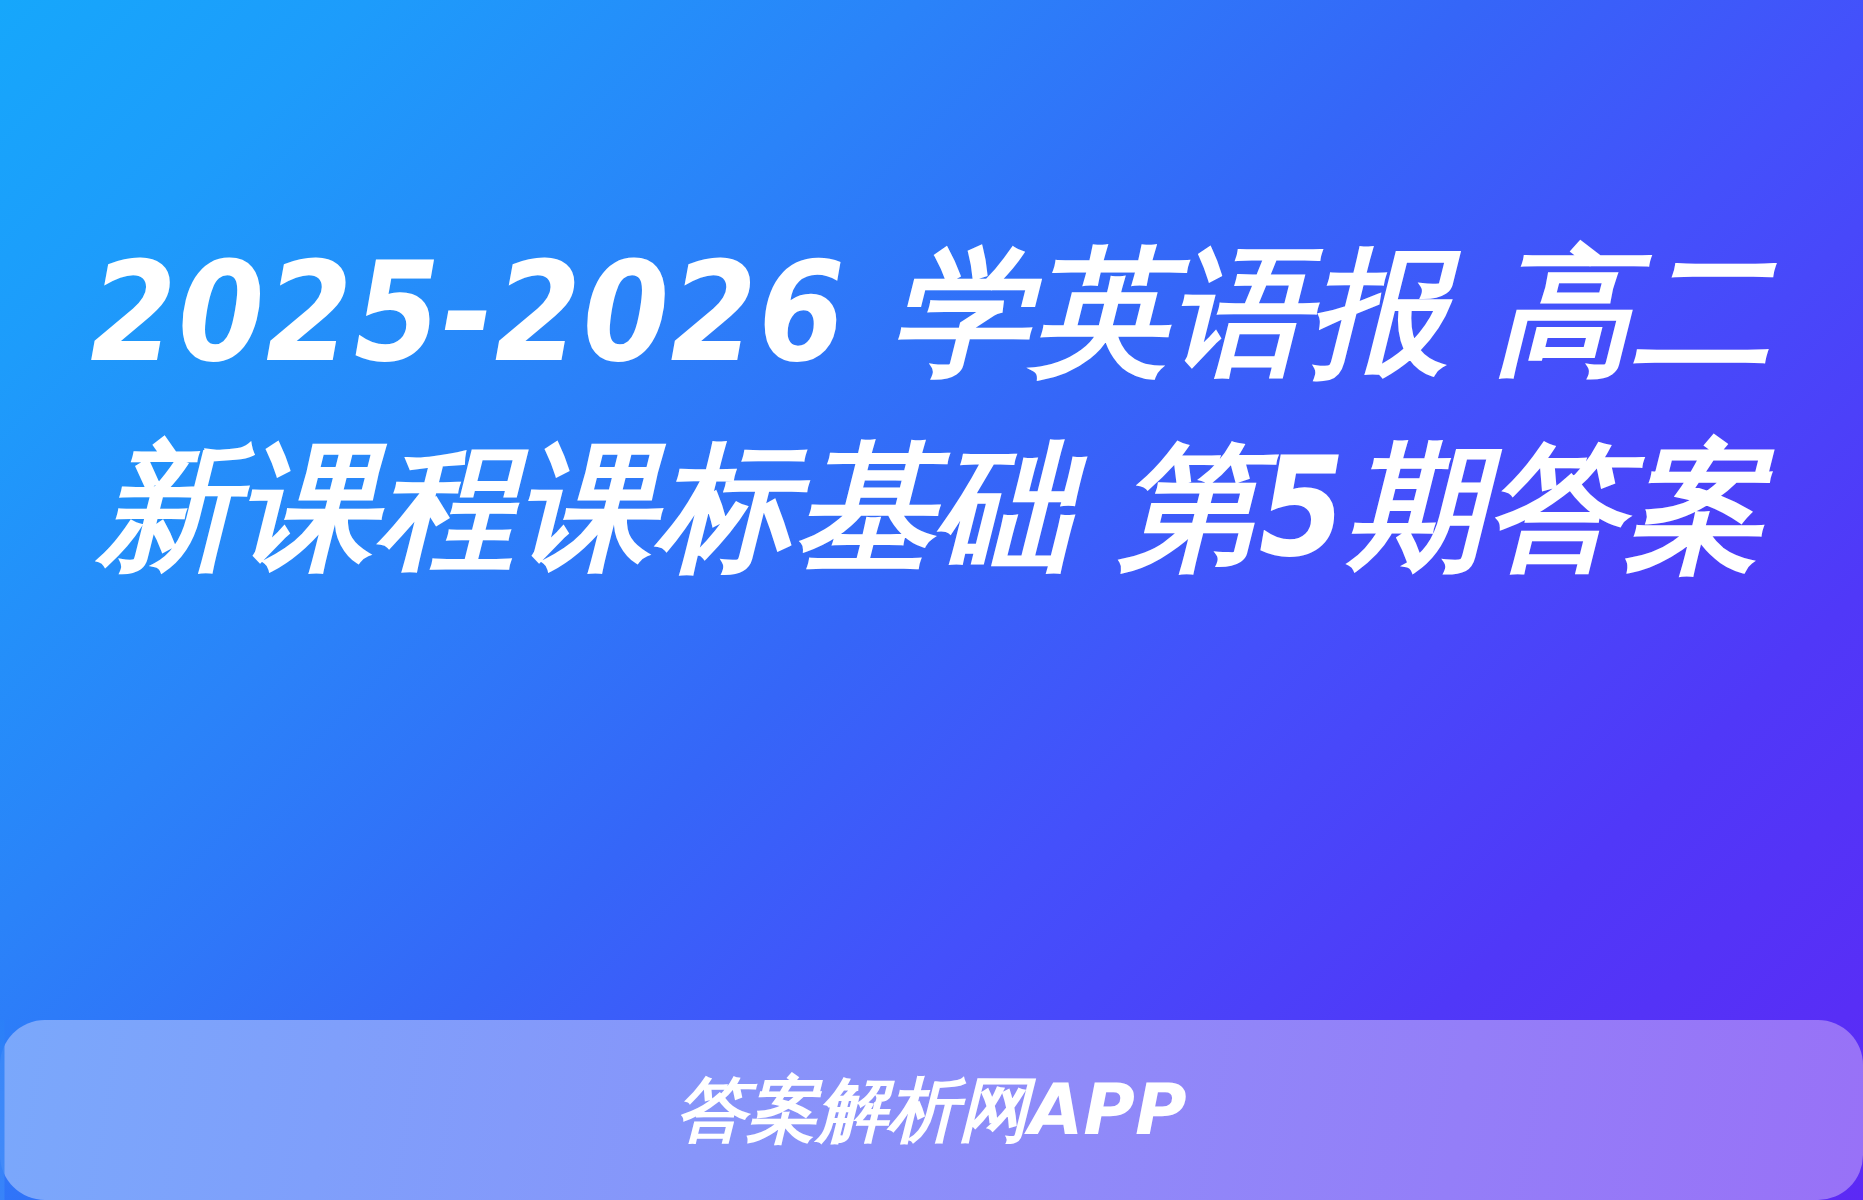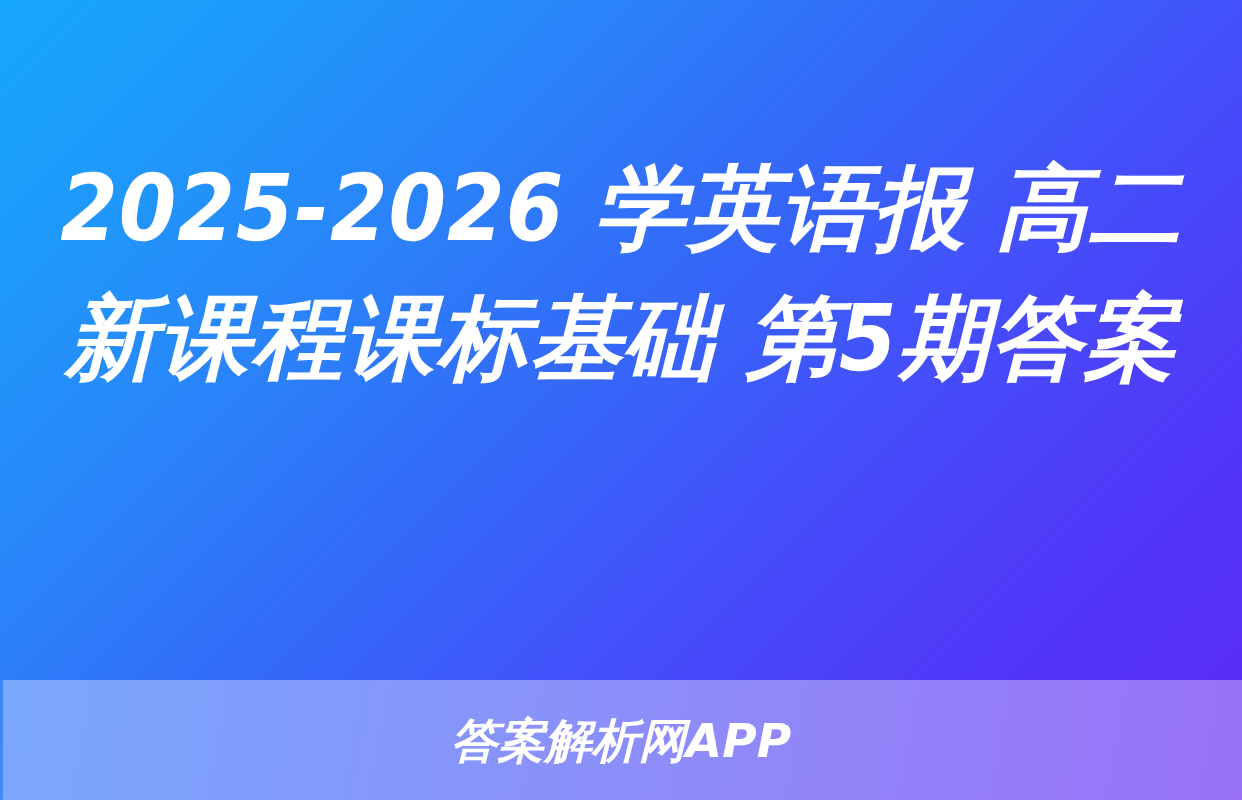--- a/index.html
+++ b/index.html
@@ -65,20 +65,21 @@
     background: linear-gradient(100deg,
         #7aa8fb 0%,
         #7f9ffb 18%,
         #8795fa 38%,
         #8f8af9 58%,
         #947ef8 78%,
         #9871f7 100%);
     display: flex;
     align-items: center;
     justify-content: center;
+    border-radius: 30px;
   }
 
   .footer-edge {
     position: absolute;
     left: 0;
     top: 0;
     width: 3px;
     height: 120px;
     background: linear-gradient(180deg, #2b80f8 0%, #3a86f9 100%);
     opacity: .85;

